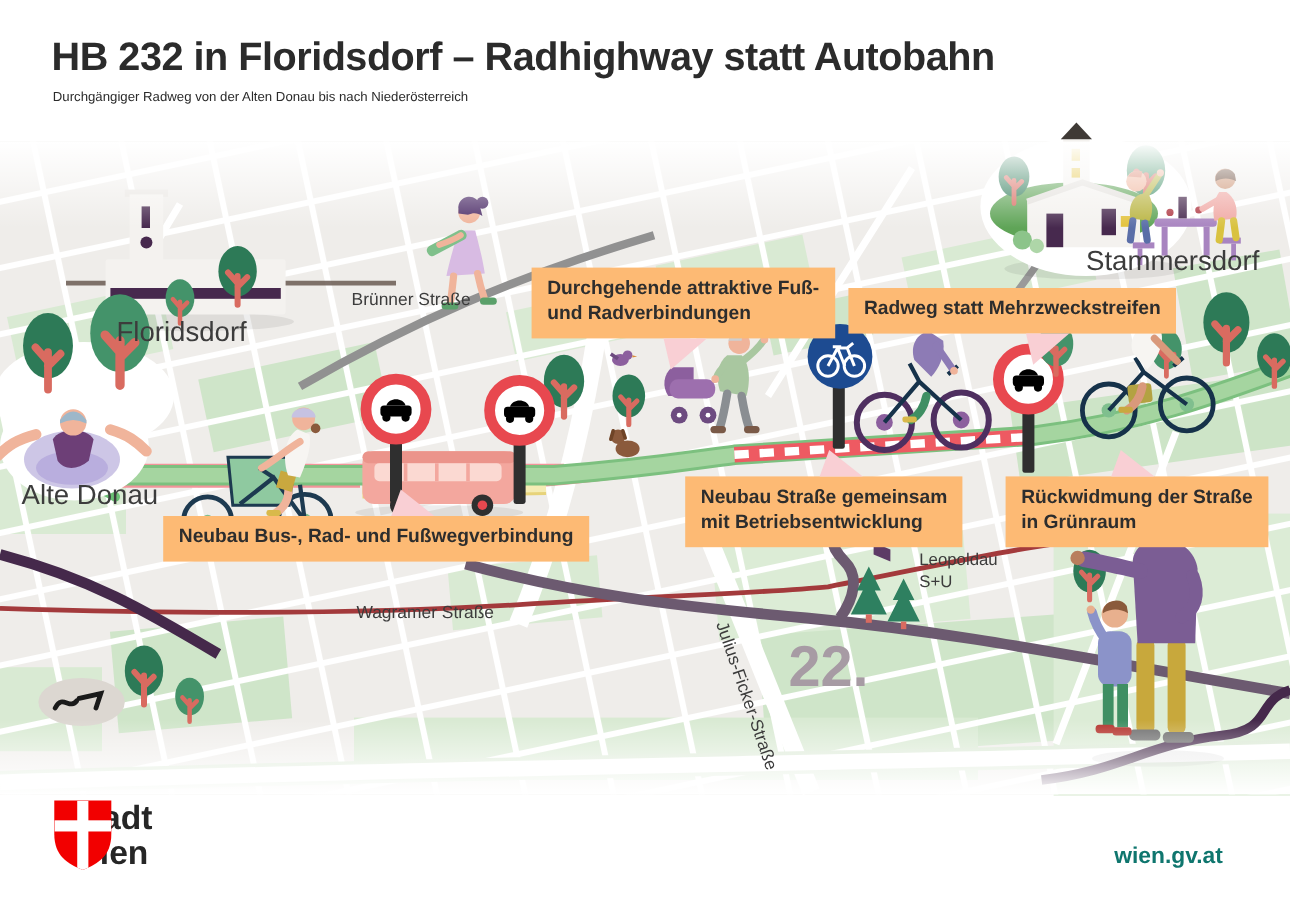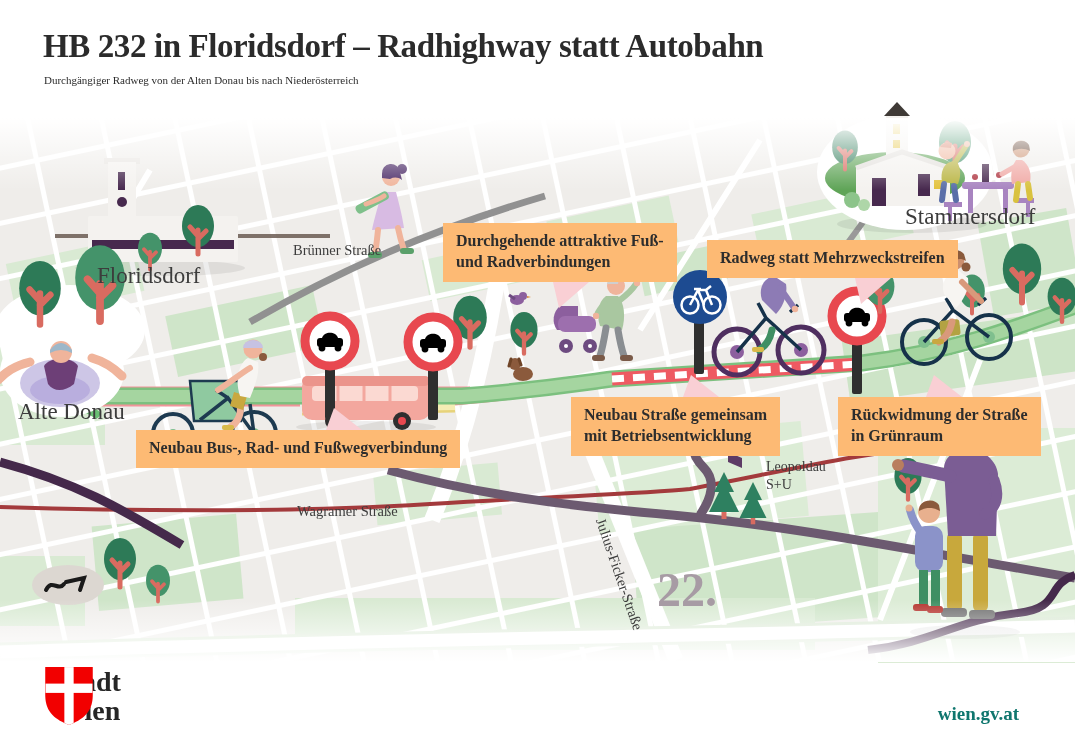--- a/index.html
+++ b/index.html
@@ -1,17 +1,17 @@
 <!DOCTYPE html>
 <html><head>
 <meta charset="utf-8">
 <style>
   html,body{margin:0;padding:0;background:#fff;}
   .page{position:relative;width:1075px;height:754px;overflow:hidden;background:#fff;
-        font-family:Liberation Serif, serif;color:#2d2d2d;}
+        font-family:Liberation Sans, sans-serif;color:#2d2d2d;}
   svg{position:absolute;left:0;top:0;}
   
   .hdr{position:absolute;left:43px;top:28px;z-index:6;}
   .hdr h1{margin:0;font-size:33px;font-weight:800;letter-spacing:-.4px;color:#2b2b2b;}
   .hdr p{margin:9px 0 0 1px;font-size:11px;font-weight:400;color:#2b2b2b;}
   
   .lbl{position:absolute;z-index:4;font-weight:500;color:#3c3c3c;white-space:nowrap;}
   .lbl.big{font-size:23px;}
   .lbl.sm{font-size:14.5px;}
   .lbl.rot{transform:rotate(71deg);transform-origin:0 0;}
@@ -366,21 +366,21 @@
 <div class="lbl big" style="left:97px;top:263px">Floridsdorf</div>
 <div class="lbl sm" style="left:293px;top:242px">Brünner Straße</div>
 <div class="lbl big" style="left:905px;top:204px">Stammersdorf</div>
 <div class="lbl big" style="left:18px;top:399px">Alte Donau</div>
 <div class="lbl sm" style="left:297px;top:503px">Wagramer Straße</div>
 <div class="lbl sm rot" style="left:608px;top:516px">Julius-Ficker-Straße</div>
 <div class="lbl two" style="left:766px;top:458px">
   <span>Leopoldau</span><br>
   <span>S+U</span>
 </div>
-<div class="dnum" style="left:657px;top:562px">22.</div>
+<div class="dnum" style="left:657px;top:529px">22.</div>
 
 <div class="co" style="left:443px;top:223px">
   <span>Durchgehende attraktive Fuß-</span><br>
   <span>und Radverbindungen</span>
   <div class="ptr down" style="left:110px"></div>
 </div>
 <div class="co" style="left:707px;top:240px">
   <span>Radweg statt Mehrzweckstreifen</span>
   <div class="ptr down" style="left:148px"></div>
 </div>

